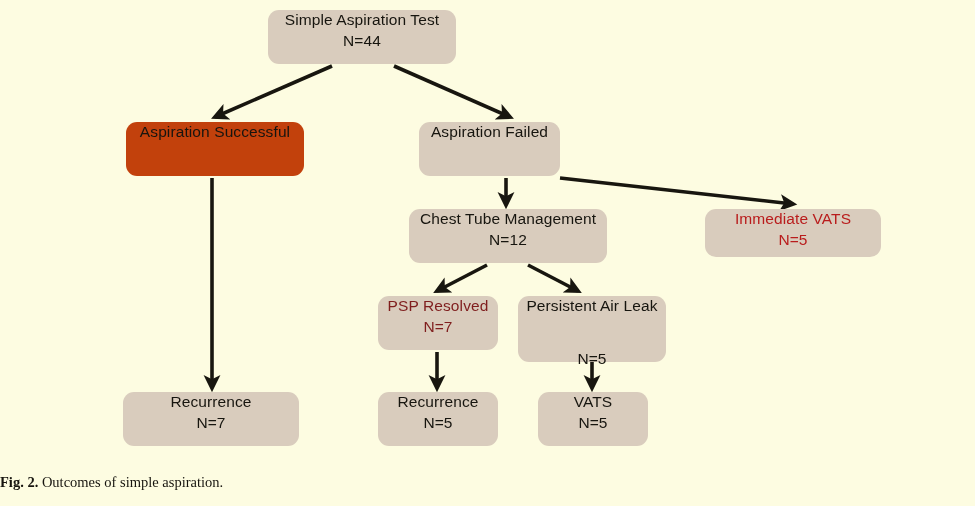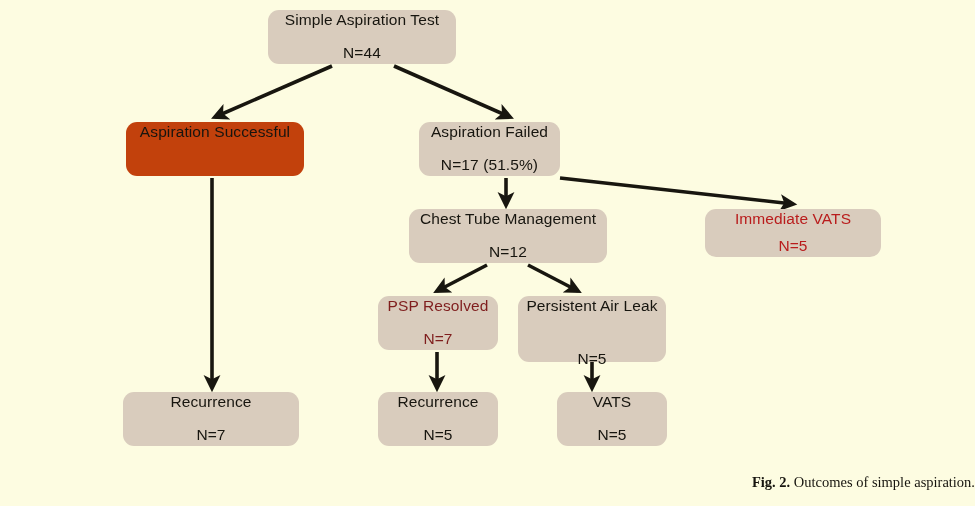--- a/index.html
+++ b/index.html
@@ -28,36 +28,36 @@
     pointer-events: none;
   }
   .node {
     position: absolute;
     box-sizing: border-box;
     background: #d9ccbd;
     border-radius: 11px;
     display: flex;
     flex-direction: column;
     align-items: center;
-    justify-content: space-between;
+    justify-content: flex-start;
     color: #17150f;
     font-size: 15.5px;
     line-height: 1.35;
     text-align: center;
     letter-spacing: 0.1px;
     z-index: 2;
   }
   .node .line1 { white-space: nowrap; }
   .node .line2 { white-space: nowrap; }
   #caption {
     position: absolute;
     left: 0;
     right: 0;
     top: 474px;
-    text-align: right;
+    text-align: left;
     font-family: "Liberation Serif", serif;
     font-size: 14.5px;
     color: #16140e;
   }
   #caption .cap-label {
     font-weight: bold;
   }
   #caption .cap-text {
     font-weight: normal;
   }
@@ -89,21 +89,20 @@
   <div id="nodes">
       <div class="node" style="left: 268px; top: 10px; width: 188px; height: 54px; background: rgb(217, 204, 189); color: rgb(23, 21, 15);">
         <span class="line1">Simple Aspiration Test</span>
         <span class="line2">N=44</span>
       </div>
       <div class="node" style="left: 126px; top: 122px; width: 178px; height: 54px; background: #c2410c; color: rgb(23, 21, 15);">
         <span class="line1">Aspiration Successful</span>
       </div>
       <div class="node" style="left: 419px; top: 122px; width: 141px; height: 54px; background: rgb(217, 204, 189); color: rgb(23, 21, 15);">
         <span class="line1">Aspiration Failed</span>
-        <span class="line2">N=17 (51.5%)</span>
       </div>
       <div class="node" style="left: 409px; top: 209px; width: 198px; height: 54px; background: rgb(217, 204, 189); color: rgb(23, 21, 15);">
         <span class="line1">Chest Tube Management</span>
         <span class="line2">N=12</span>
       </div>
       <div class="node" style="left: 705px; top: 209px; width: 176px; height: 48px; background: rgb(217, 204, 189); color: #b91c1c;">
         <span class="line1">Immediate VATS</span>
         <span class="line2">N=5</span>
       </div>
       <div class="node" style="left: 378px; top: 296px; width: 120px; height: 54px; background: rgb(217, 204, 189); color: #7f1d1d;">
@@ -115,21 +114,21 @@
         <span class="line2">N=5</span>
       </div>
       <div class="node" style="left: 123px; top: 392px; width: 176px; height: 54px; background: rgb(217, 204, 189); color: rgb(23, 21, 15);">
         <span class="line1">Recurrence</span>
         <span class="line2">N=7</span>
       </div>
       <div class="node" style="left: 378px; top: 392px; width: 120px; height: 54px; background: rgb(217, 204, 189); color: rgb(23, 21, 15);">
         <span class="line1">Recurrence</span>
         <span class="line2">N=5</span>
       </div>
-      <div class="node" style="left: 538px; top: 392px; width: 110px; height: 54px; background: rgb(217, 204, 189); color: rgb(23, 21, 15); margin-left: 19px;">
+      <div class="node" style="left: 538px; top: 392px; width: 110px; height: 54px; background: rgb(217, 204, 189); color: rgb(23, 21, 15);">
         <span class="line1">VATS</span>
         <span class="line2">N=5</span>
       </div>
     </div>
 
   <div id="caption">
     <span class="cap-label">Fig. 2.</span><span class="cap-text"> Outcomes of simple aspiration.</span>
   </div>
 
 </div>

